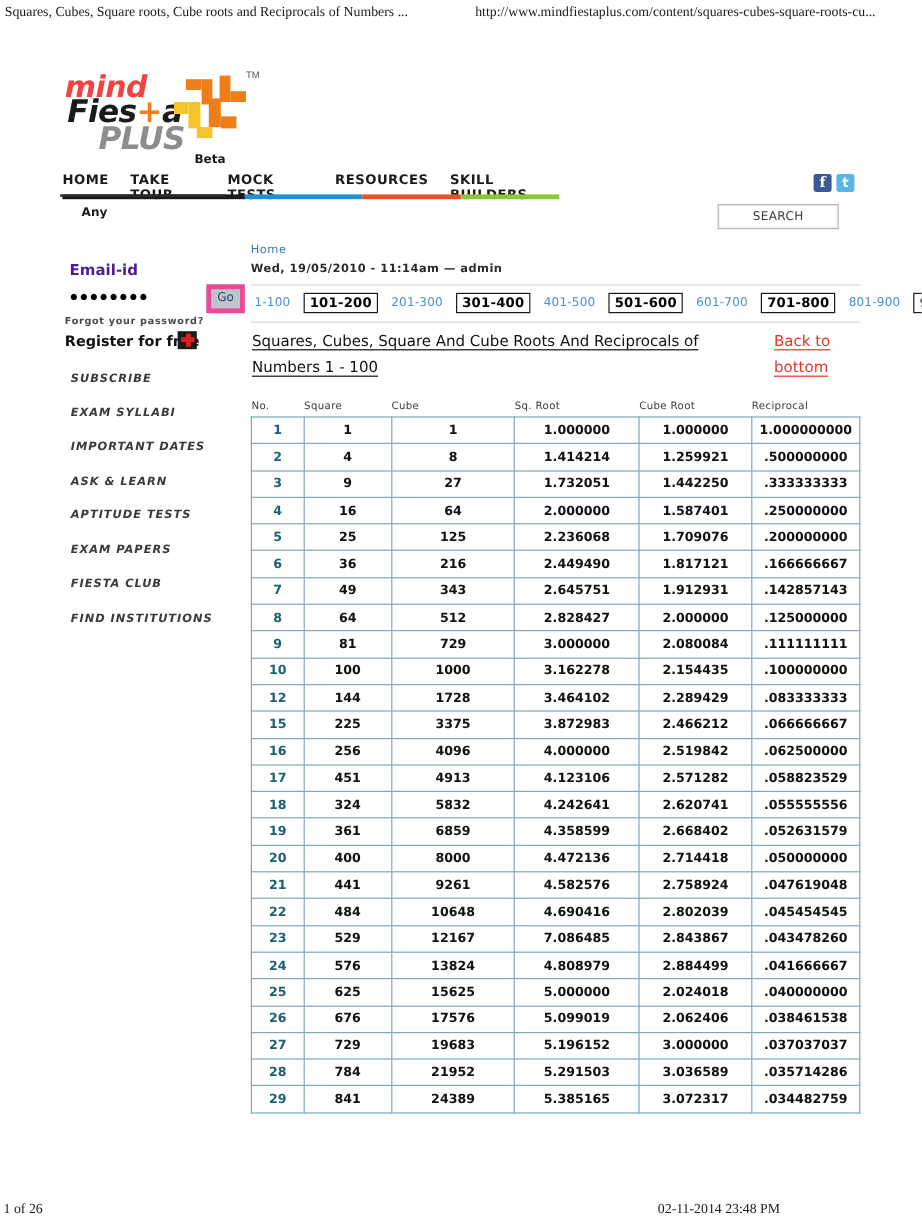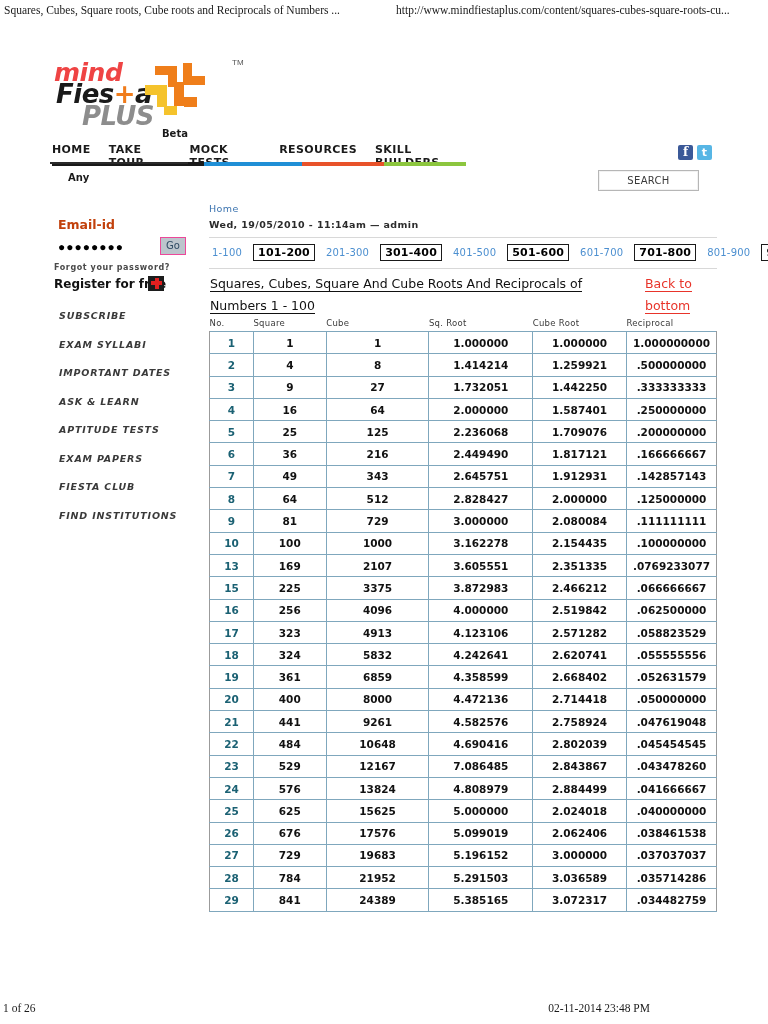--- a/index.html
+++ b/index.html
@@ -104,21 +104,21 @@
   .logo-beta {
     position: absolute;
     left: 110px; top: 72px;
     font-family: "DejaVu Sans", sans-serif;
     font-size: 10px;
     font-weight: bold;
     color: #1a1a1a;
   }
   .logo-tm {
     position: absolute;
-    left: 180px; top: 2px;
+    left: 153px; top: 2px;
     font-size: 8px;
     color: #555;
   }
   
   .lm { position: absolute; }
   .lm1 { left: 103px; top: 10px;  width: 13px; height: 9px;  background: #ef7e1a; }
   .lm2 { left: 116px; top: 10px;  width: 9px;  height: 21px; background: #ef7e1a; }
   .lm3 { left: 131px; top: 7px;   width: 9px;  height: 22px; background: #ef7e1a; }
   .lm4 { left: 140px; top: 20px;  width: 13px; height: 9px;  background: #ef7e1a; }
   .lm5 { left: 93px;  top: 29px;  width: 12px; height: 10px; background: #f5c32c; }
@@ -192,36 +192,36 @@
     left: 50px; top: 122px;
     width: 138px; height: 2px;
     background: #2b2b2b;
   }
   .email-label {
     position: absolute;
     left: 58px; top: 177px;
     font-family: "DejaVu Sans", sans-serif;
     font-size: 12.5px;
     font-weight: bold;
-    color: #c2410c;
+    color: #4c1d95;
   }
   .pwd-dots {
     position: absolute;
     left: 58px; top: 200px;
     font-size: 12px;
     letter-spacing: 1px;
     color: #000;
     font-weight: bold;
   }
   .go-btn {
     position: absolute;
-    left: 160px; top: 197px;
+    left: 172px; top: 197px;
     width: 24px; height: 16px;
     background: #bcc5cc;
-    border: 1px solid #ec4899;
+    border: 4px solid #ec4899;
     color: #2d4a63;
     font-family: "DejaVu Sans", sans-serif;
     font-size: 10px;
     text-align: center;
     line-height: 16px;
     cursor: pointer;
   }
   .forgot {
     position: absolute;
     left: 54px; top: 223px;
@@ -387,21 +387,21 @@
     cursor: pointer;
   }
   .back-bottom span {
     border-bottom: 1px solid #e8342a;
   }
 
   
   .tbl {
     position: absolute;
     left: 209px;
-    top: 278px;
+    top: 294px;
     width: 549px;
   }
   table.data {
     border-collapse: collapse;
     width: 508px;
     font-family: "DejaVu Sans", sans-serif;
   }
   table.data th {
     font-size: 8.5px;
     font-weight: normal;
@@ -635,46 +635,46 @@
           </tr>
           <tr>
             <td class="num">10</td>
             <td>100</td>
             <td>1000</td>
             <td>3.162278</td>
             <td>2.154435</td>
             <td>.100000000</td>
           </tr>
           <tr>
-            <td class="num">13</td>
-            <td>169</td>
-            <td>2107</td>
-            <td>3.605551</td>
-            <td>2.351335</td>
-            <td>.0769233077</td>
+            <td class="num">12</td>
+            <td>144</td>
+            <td>1728</td>
+            <td>3.464102</td>
+            <td>2.289429</td>
+            <td>.083333333</td>
           </tr>
           <tr>
             <td class="num">15</td>
             <td>225</td>
             <td>3375</td>
             <td>3.872983</td>
             <td>2.466212</td>
             <td>.066666667</td>
           </tr>
           <tr>
             <td class="num">16</td>
             <td>256</td>
             <td>4096</td>
             <td>4.000000</td>
             <td>2.519842</td>
             <td>.062500000</td>
           </tr>
           <tr>
             <td class="num">17</td>
-            <td>323</td>
+            <td>451</td>
             <td>4913</td>
             <td>4.123106</td>
             <td>2.571282</td>
             <td>.058823529</td>
           </tr>
           <tr>
             <td class="num">18</td>
             <td>324</td>
             <td>5832</td>
             <td>4.242641</td>

